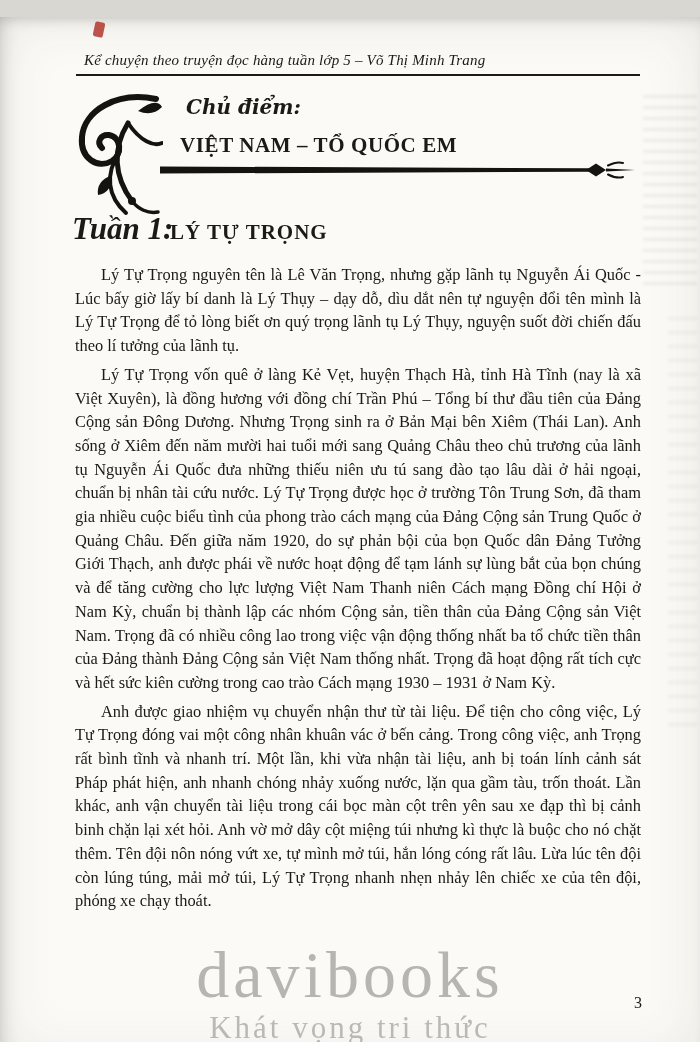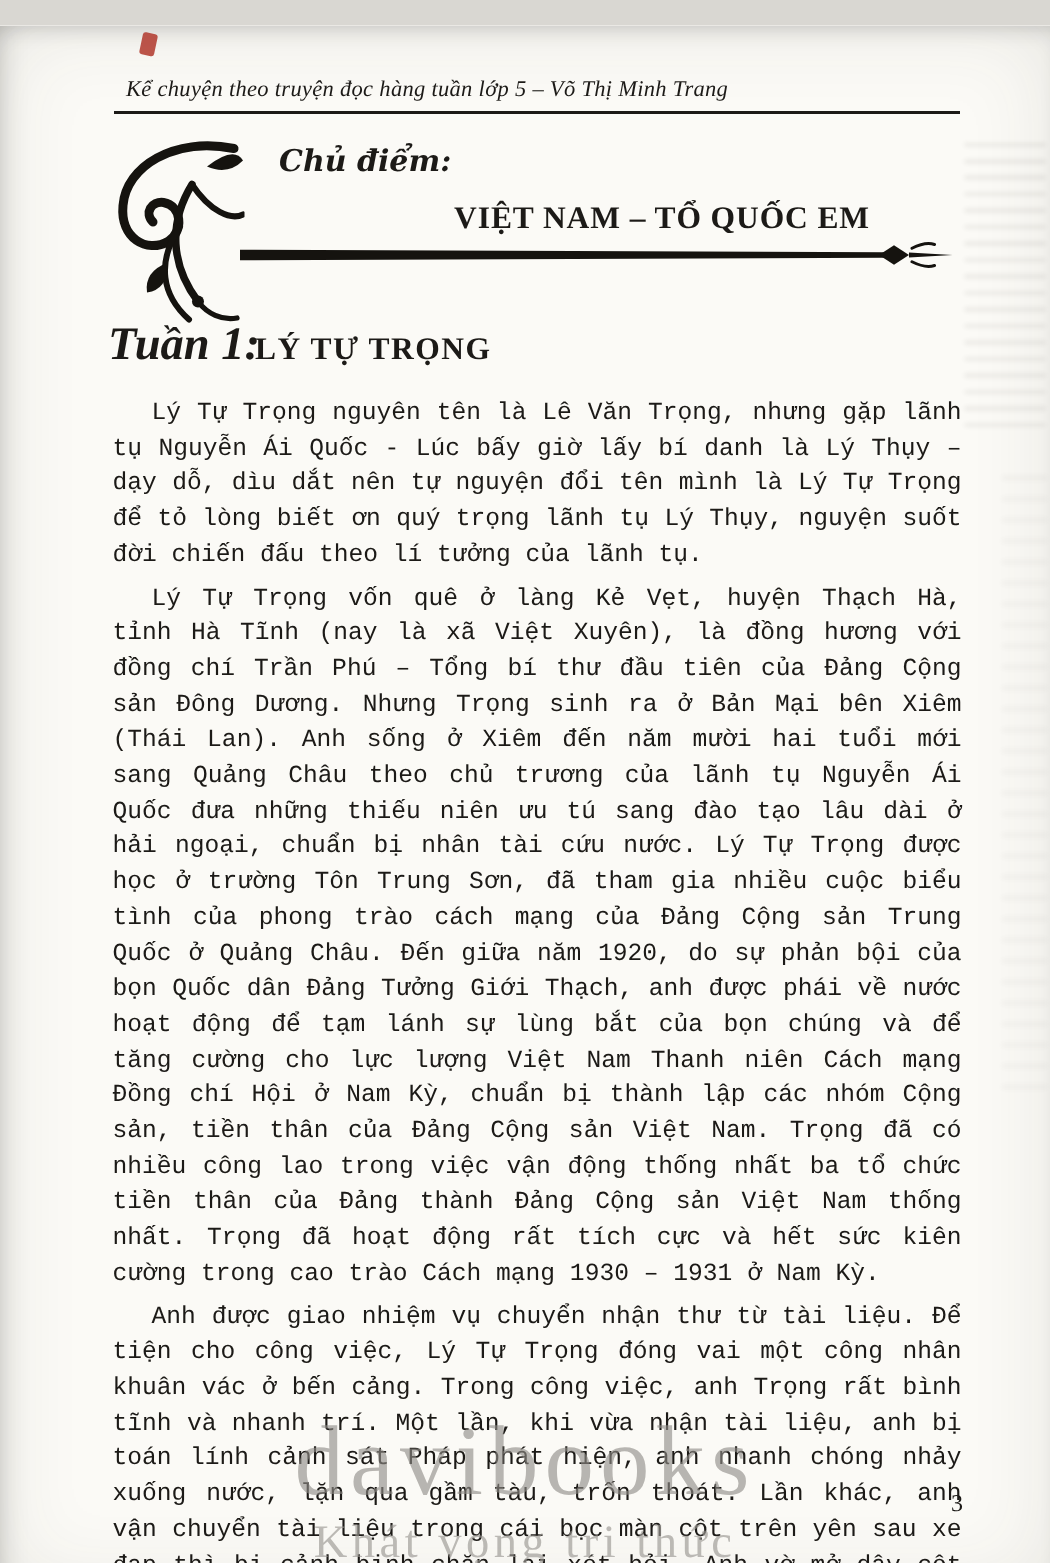--- a/index.html
+++ b/index.html
@@ -6,27 +6,27 @@
   .scan{
     position:relative;width:700px;height:1042px;margin:17px auto;
     background:#fbfaf6;overflow:hidden;
     font-family:"Liberation Serif","DejaVu Serif",serif;color:#1c1a17;
     box-shadow:inset 0 0 55px rgba(60,55,45,.10), inset 0 10px 14px -8px rgba(0,0,0,.18), inset 14px 0 18px -12px rgba(0,0,0,.15);
   }
   .running-head{position:absolute;left:84px;top:35px;font-style:italic;font-size:15px;letter-spacing:.2px;}
   .header-rule{position:absolute;left:76px;top:57px;width:564px;height:2px;background:#1c1a17;}
   .flourish{position:absolute;left:68px;top:72px;}
   .kicker{position:absolute;left:186px;top:78px;font-size:20px;font-weight:bold;font-style:italic;font-family:"DejaVu Serif",serif;}
-  .main-title{position:absolute;left:180px;top:116px;width:400px;text-align:right;font-size:21px;font-weight:bold;letter-spacing:.6px;}
+  .main-title{position:absolute;left:180px;top:116px;width:400px;text-align:left;font-size:21px;font-weight:bold;letter-spacing:.6px;}
   .spear{position:absolute;left:160px;top:142px;}
   .week-label{position:absolute;left:72px;top:194px;font-size:31px;font-weight:bold;font-style:italic;font-family:Liberation Serif, serif;}
   .week-title{position:absolute;left:170px;top:203px;width:400px;text-align:left;font-size:21px;font-weight:bold;letter-spacing:1px;}
   .body-text{position:absolute;left:75px;top:246px;width:566px;font-size:16.4px;line-height:23.7px;text-align:justify;}
   .section-heading{margin:0 0 7px 26px;font-weight:bold;font-size:16.6px;}
-  .body-text p{margin:0 0 5px;text-indent:26px;font-family:Liberation Mono, monospace;}
+  .body-text p{margin:0 0 5px;text-indent:26px;}
   .watermark{position:absolute;left:0;right:0;top:925px;text-align:center;pointer-events:none;}
   .wm1{font-size:66px;line-height:66px;color:#8f8c87;opacity:.62;letter-spacing:4px;}
   .wm2{font-size:31px;line-height:36px;color:#9b9893;opacity:.65;letter-spacing:3px;margin-top:2px;}
   .page-number{position:absolute;right:58px;top:977px;font-size:16px;}
   .red-mark{position:absolute;left:94px;top:5px;width:10px;height:15px;background:#b0372c;border-radius:2px;transform:rotate(12deg);opacity:.85;}
   .bleed{position:absolute;right:3px;top:78px;width:54px;height:190px;opacity:.08;filter:blur(1.4px);
     background:repeating-linear-gradient(180deg,#55504a 0 3px,transparent 3px 11px);}
   .bleed2{position:absolute;right:2px;top:300px;width:30px;height:420px;opacity:.05;filter:blur(1.6px);
     background:repeating-linear-gradient(180deg,#55504a 0 3px,transparent 3px 14px);}
   .scan-bar{position:absolute;left:386px;top:1030px;width:112px;height:12px;background:#14120f;border-radius:3px;}

